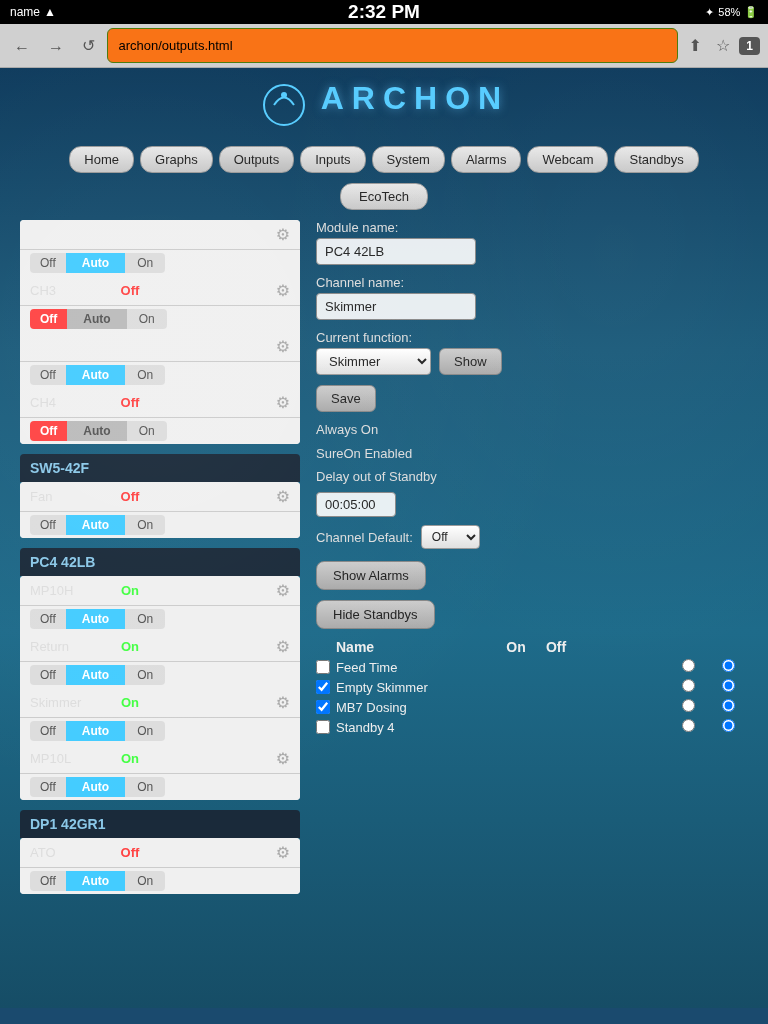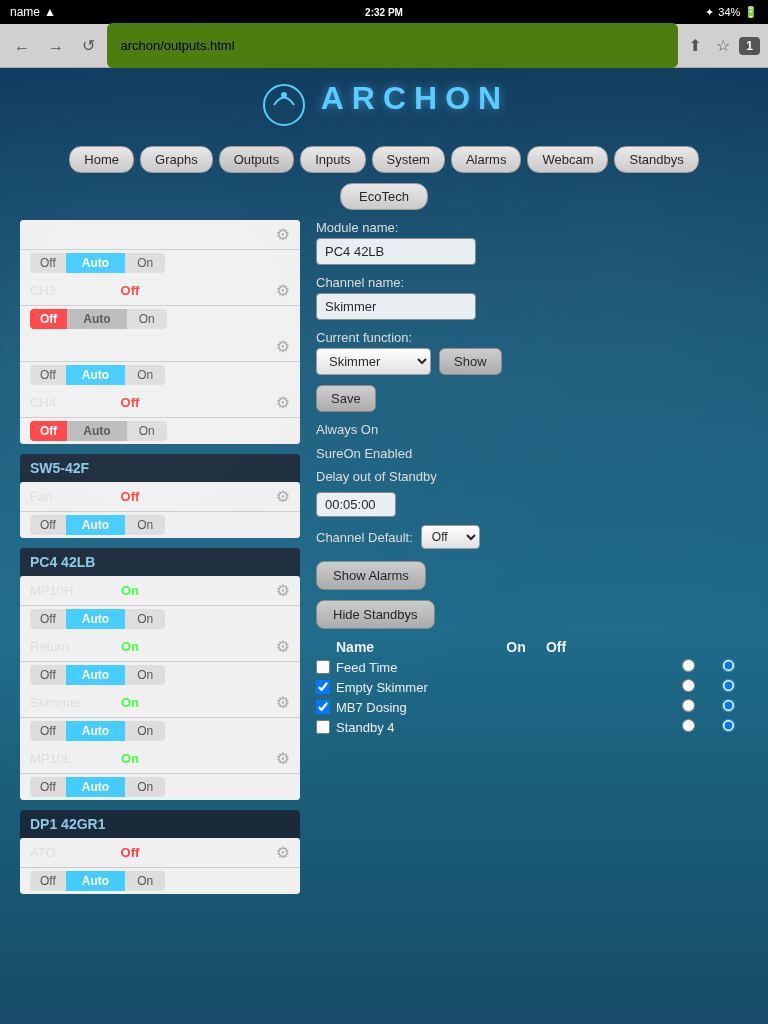--- a/index.html
+++ b/index.html
@@ -17,21 +17,21 @@
       background: #000;
       color: #fff;
       height: 24px;
       display: flex;
       align-items: center;
       justify-content: space-between;
       padding: 0 10px;
       font-size: 12px;
     }
     .status-left { display: flex; align-items: center; gap: 4px; }
-    .status-center { position: absolute; left: 50%; transform: translateX(-50%); font-weight: bold; font-size: 10px; }
+    .status-center { position: absolute; left: 50%; transform: translateX(-50%); font-weight: bold; font-size: 19px; }
     .status-right { display: flex; align-items: center; gap: 4px; font-size: 11px; }
 
     
     .browser-bar {
       background: #d0d0d0;
       height: 44px;
       display: flex;
       align-items: center;
       padding: 0 8px;
       gap: 6px;
@@ -41,24 +41,24 @@
       background: none;
       border: none;
       font-size: 16px;
       cursor: pointer;
       color: #555;
       padding: 4px 6px;
     }
     .browser-btn:disabled { color: #bbb; }
     .url-bar {
       flex: 1;
-      height: 45px;
+      height: 35px;
       border-radius: 6px;
-      border: 3px solid #4d7c0f;
-      background: #4d7c0f;
+      border: 1px solid #4d7c0f;
+      background: #f97316;
       padding: 0 10px;
       font-size: 13px;
     }
     .browser-icons { display: flex; gap: 4px; align-items: center; }
     .browser-icon-btn {
       background: none;
       border: none;
       font-size: 16px;
       color: #555;
       cursor: pointer;
@@ -366,21 +366,21 @@
 <body>
 
 <div class="status-bar">
   <div class="status-left">
     <span>name</span>
     <span>▲</span>
   </div>
   <div class="status-center">2:32 PM</div>
   <div class="status-right">
     <span>✦</span>
-    <span>34%</span>
+    <span>58%</span>
     <span>🔋</span>
   </div>
 </div>
 
 <div class="browser-bar">
   <button class="browser-btn">←</button>
   <button class="browser-btn">→</button>
   <button class="browser-btn">↺</button>
   <input class="url-bar" type="text" value="archon/outputs.html" style="">
   <div class="browser-icons">

